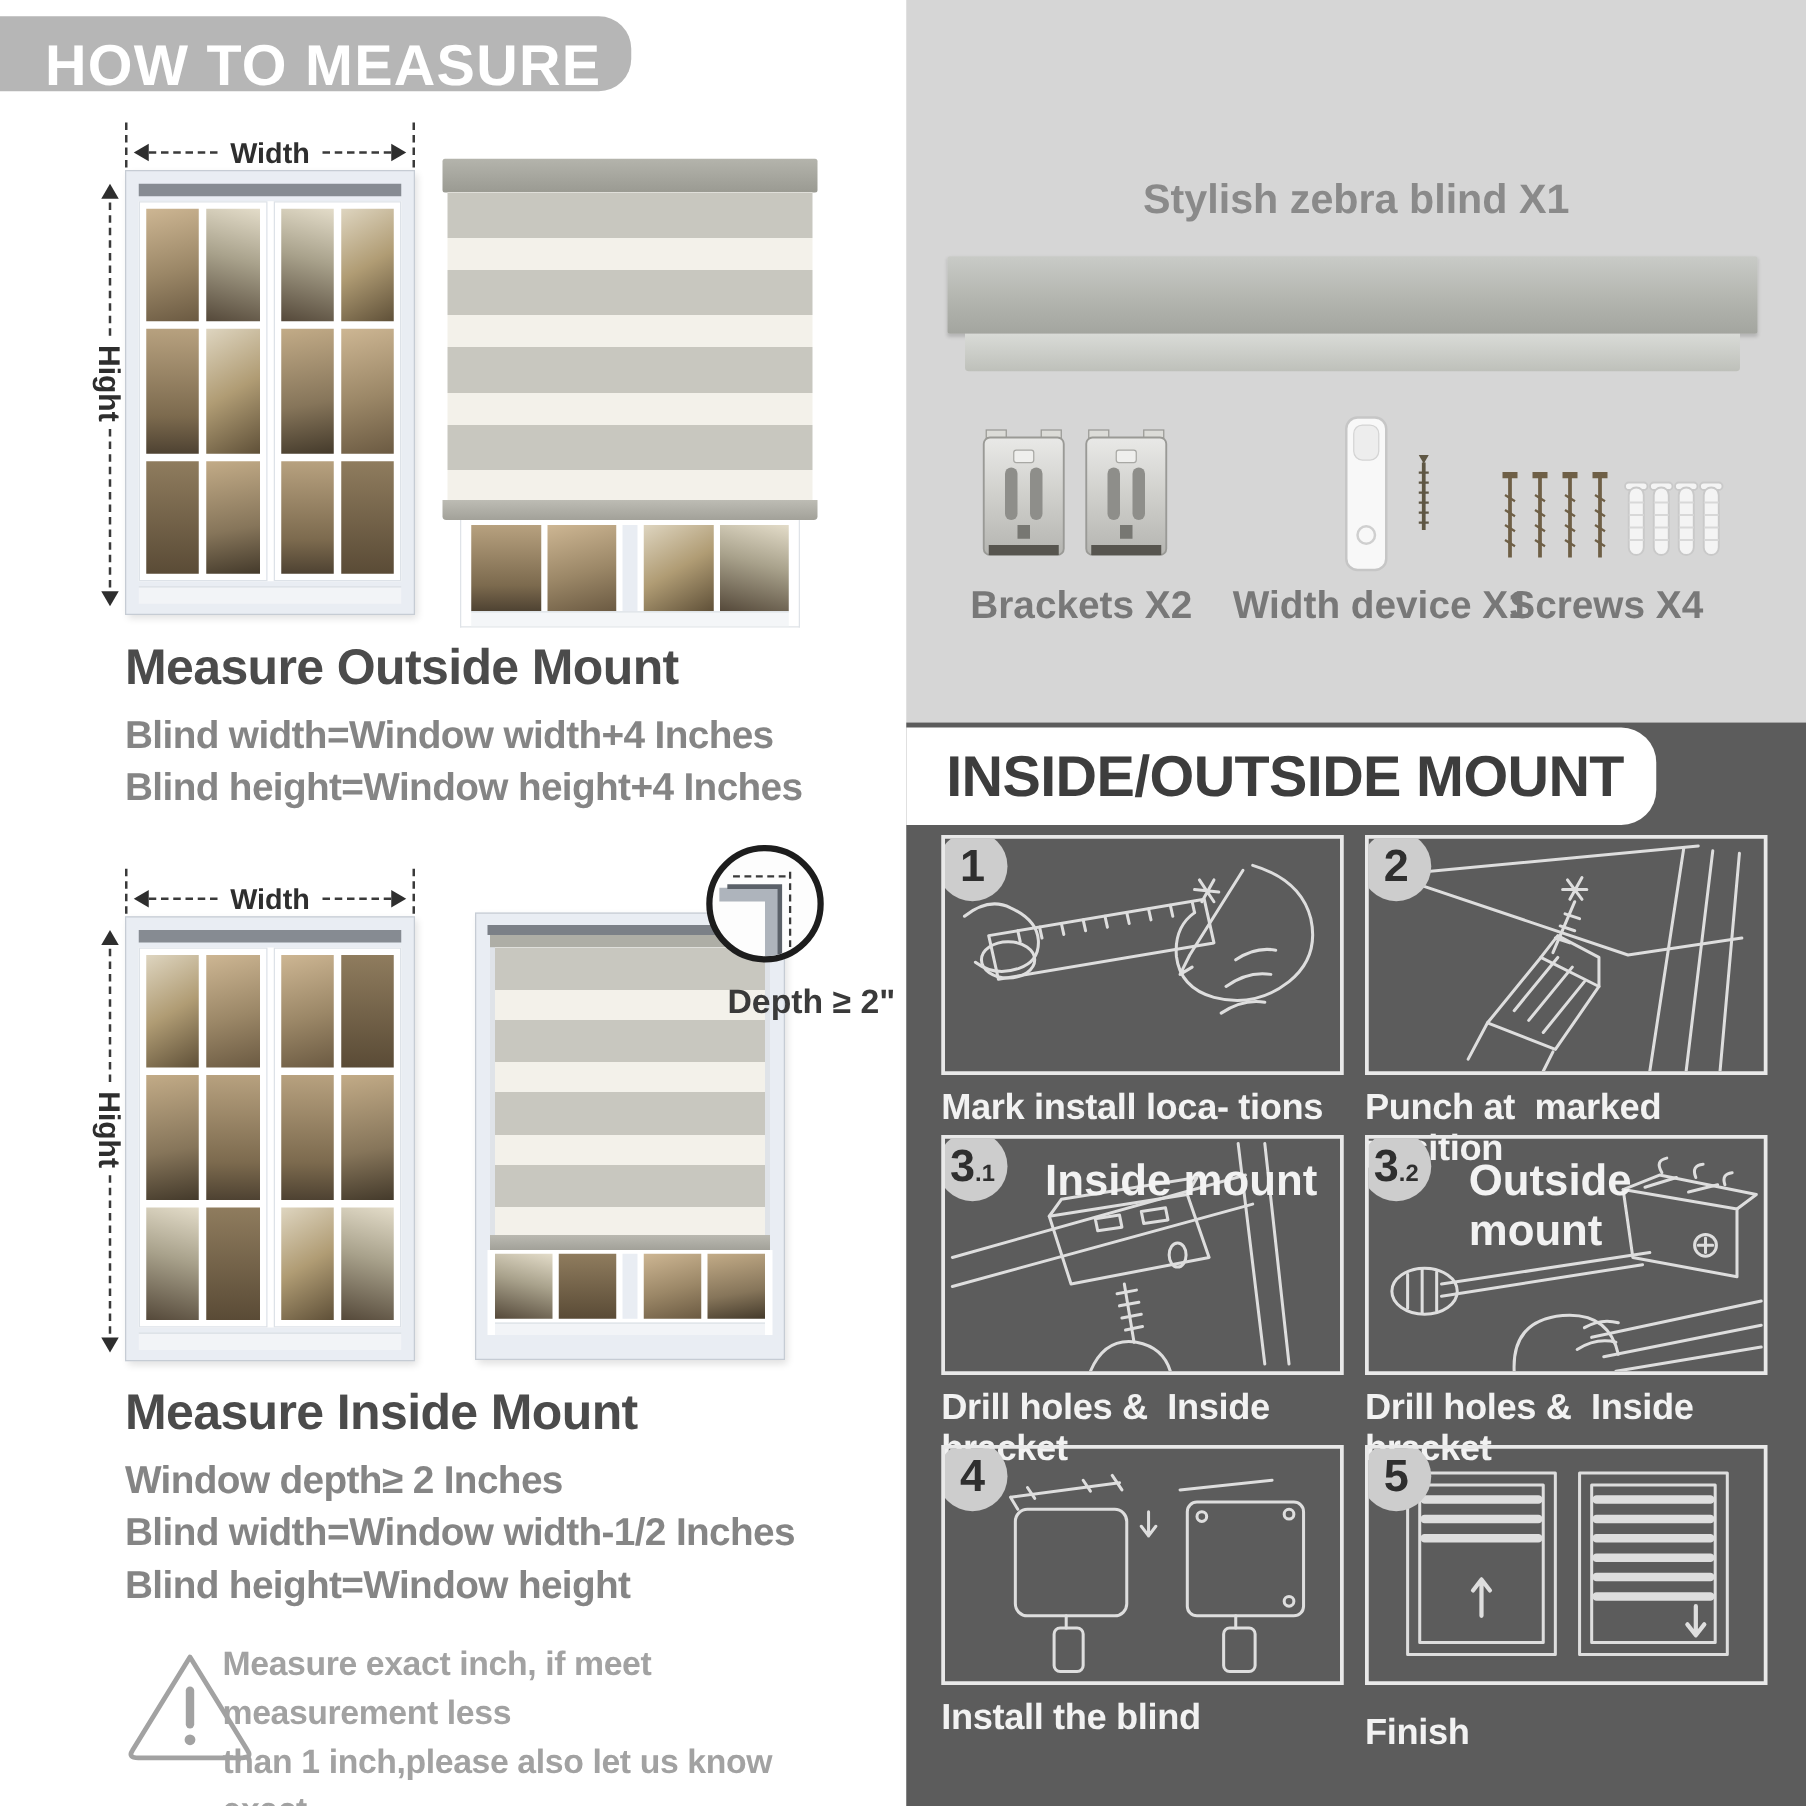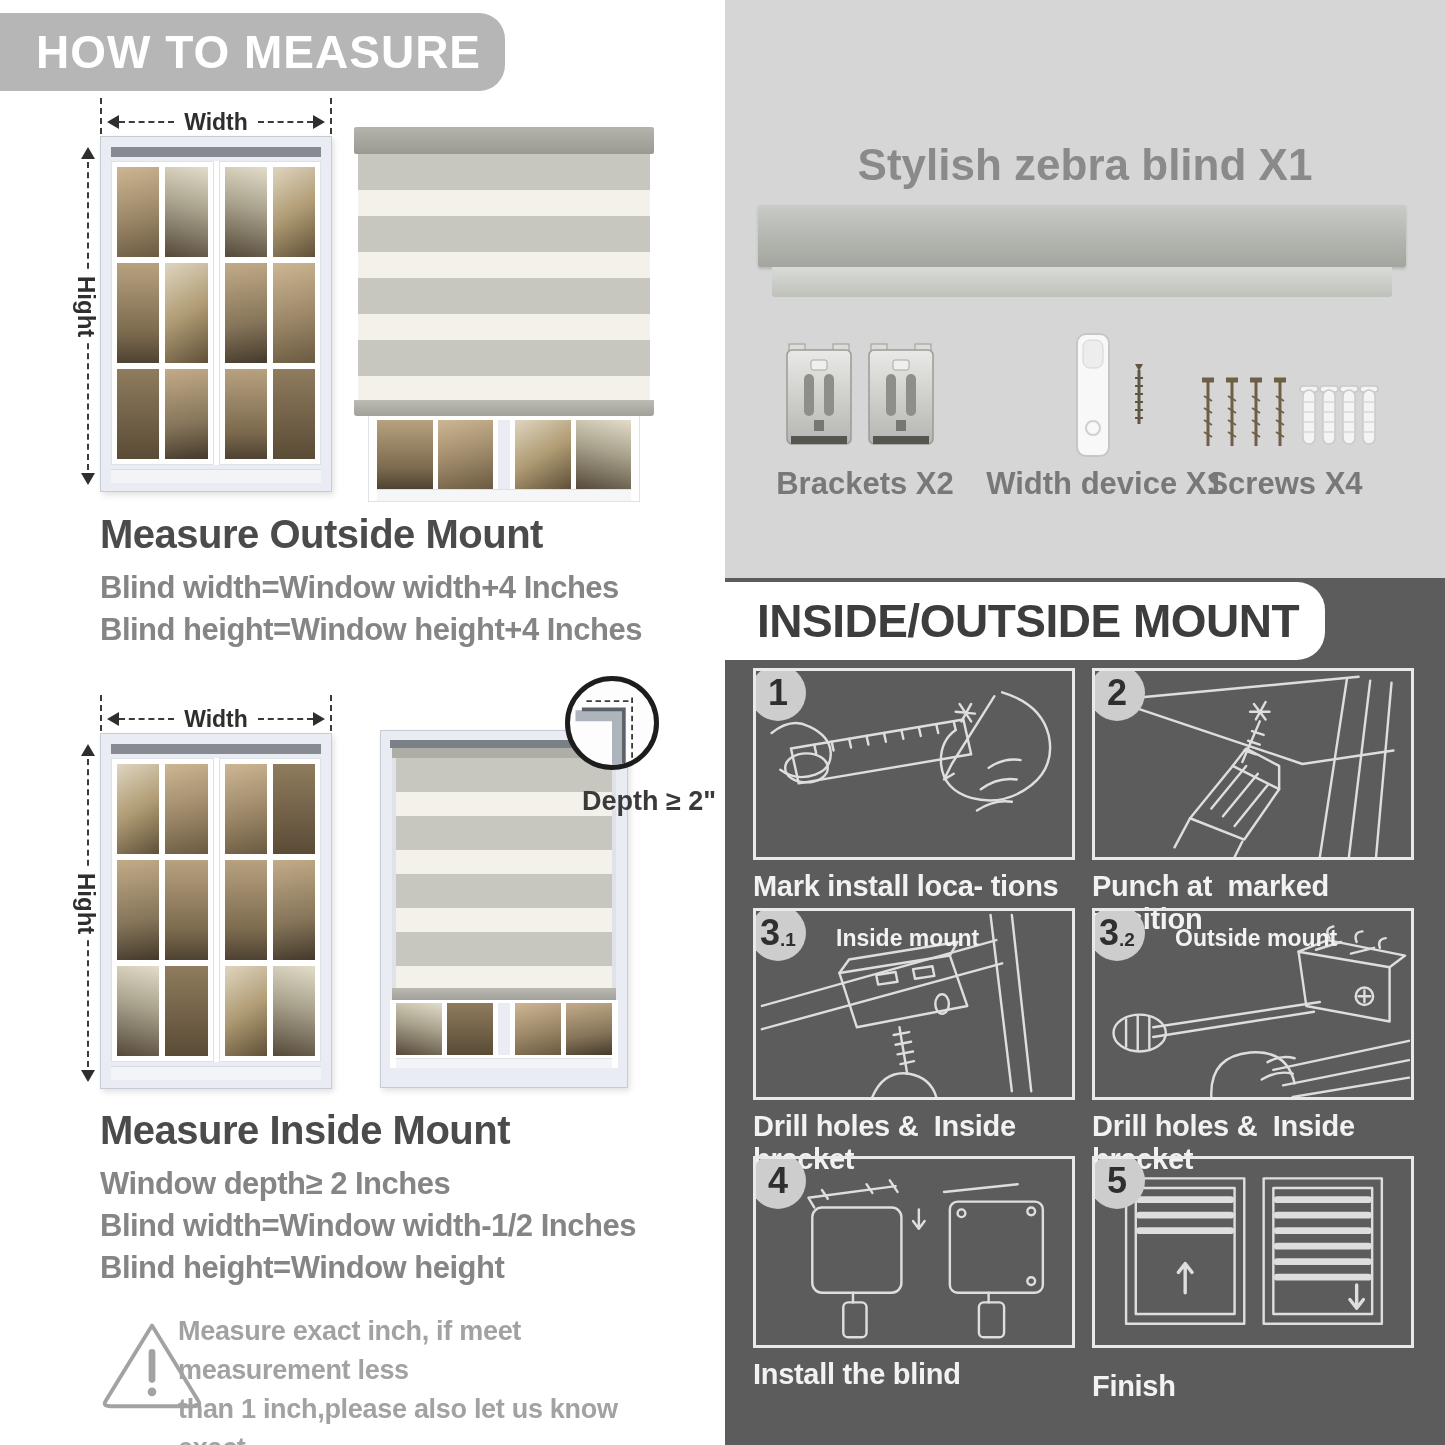--- a/index.html
+++ b/index.html
@@ -5,21 +5,21 @@
   * { box-sizing: border-box; margin: 0; padding: 0; }
   html,body { background:#fff; }
   .page {
     position: relative; width: 1445px; height: 1445px; overflow: hidden;
     background: #ffffff; font-family: "Liberation Sans", sans-serif;
   }
   .abs { position: absolute; }
 
   
   .hdr-left {
-    left:0; top:13px; width:505px; height:78px; background:#b6b6b6;
+    left:0; top:13px; width:505px; height:60px; background:#b6b6b6;
     border-radius:0 26px 26px 0; color:#fff; font-size:46px; font-weight:bold;
     line-height:78px; padding-left:36px; letter-spacing:1px;
   }
   .sec-title { font-size:40px; font-weight:bold; color:#4b4b4b; letter-spacing:-0.5px; }
   .sec-line  { font-size:31px; font-weight:bold; color:#858585; letter-spacing:-0.5px; }
 
   
   .warrow { height:24px; display:flex; align-items:center; }
   .warrow .dash { flex:1; border-top:2px dashed #3a3a3a; height:0; }
   .warrow .wlabel { font-size:23px; font-weight:bold; color:#2e2e2e; margin:0 10px; }
@@ -71,41 +71,41 @@
 
   .warn-text { width:470px; font-size:27px; font-weight:600; color:#a2a2a2; line-height:39px; letter-spacing:-0.3px; }
 
   
   .inc { left:725px; top:0; width:720px; height:578px; background:#d6d6d6; }
   .inc-hdr {
     position:absolute; left:0; top:13px; width:512px; height:80px; background:#fff;
     border-radius:0 28px 28px 0; color:#c9c9c9; font-size:46px; font-weight:bold;
     line-height:80px; padding-left:40px; letter-spacing:1px;
   }
-  .inc-sub { position:absolute; top:140px; left:0; width:720px; text-align:center; font-size:44px; font-weight:bold; color:#8a8a8a; }
+  .inc-sub { position:absolute; top:140px; left:0; width:720px; text-align:center; font-size:33px; font-weight:bold; color:#8a8a8a; }
   .rail-top { position:absolute; left:33px; top:205px; width:648px; height:62px; background:linear-gradient(180deg,#c9cbc7 0%,#b3b5af 55%,#a3a59f 100%); border-radius:2px; box-shadow:0 2px 3px rgba(0,0,0,.15); }
   .rail-bot { position:absolute; left:47px; top:267px; width:620px; height:30px; background:linear-gradient(180deg,#d9dbd7,#bec0ba); border-radius:0 0 3px 3px; }
   .inc-label { position:absolute; top:466px; text-align:center; font-size:31px; font-weight:bold; color:#787878; }
 
   
   .mount { left:725px; top:578px; width:720px; height:867px; background:#5c5c5c;padding-left:40px; }
   .mount-hdr {
     position:absolute; left:0; top:4px; width:600px; height:78px; background:#fff;
     border-radius:0 28px 28px 0; color:#3d3d3d; font-size:46px; font-weight:bold;
     line-height:78px; padding-left:32px; letter-spacing:-0.5px;
   }
   .panel { position:absolute; width:322px; height:192px; border:3px solid #e9e9e9; overflow:hidden; }
   .panel svg.ill { position:absolute; left:0; top:0; width:100%; height:100%; }
   .badge {
     position:absolute; left:-6px; top:-6px; width:56px; height:56px; border-radius:50%;
     background:#cdcdcd; color:#2f2f2f; font-size:36px; font-weight:bold;
     display:flex; align-items:center; justify-content:center;
   }
   .badge .sub { font-size:19px; margin-top:14px; font-weight:bold; }
-  .plabel { position:absolute; left:80px; top:14px; font-size:23px; font-weight:bold; color:#f2f2f2; }
+  .plabel { position:absolute; left:80px; top:14px; font-size:35px; font-weight:bold; color:#f2f2f2; }
   .step-caption { position:absolute; width:330px; font-size:29px; font-weight:bold; color:#f2f2f2; white-space:pre-wrap; letter-spacing:-0.3px; }
 
   svg .ln { fill:none; stroke:#dedede; stroke-width:2.5; stroke-linecap:round; stroke-linejoin:round; }
 </style>
 </head>
 <body>
 
 <div class="page">
 
   <div class="abs hdr-left">

